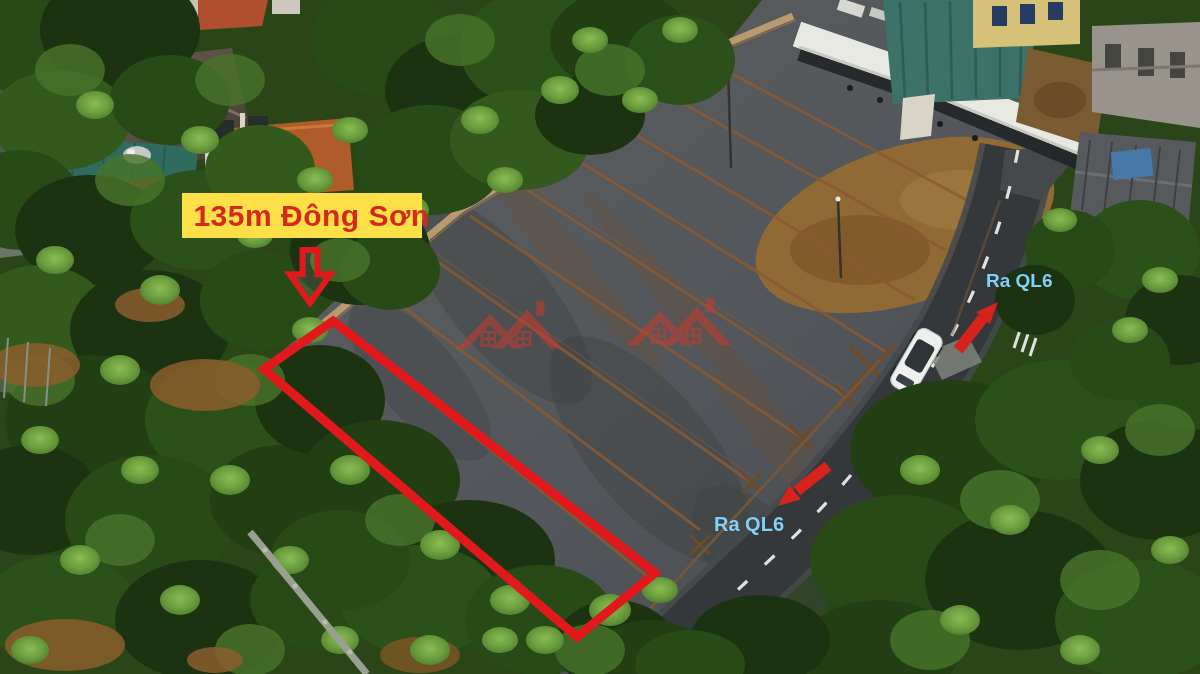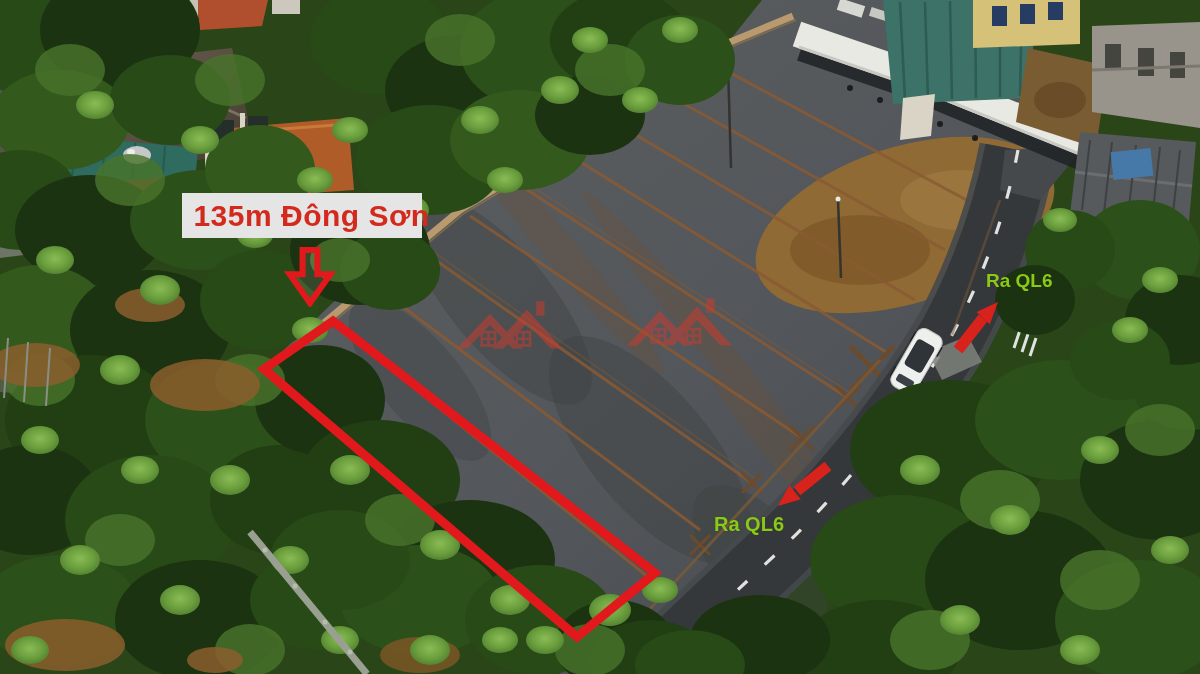--- a/index.html
+++ b/index.html
@@ -1,23 +1,23 @@
 <!DOCTYPE html>
 <html><head>
 <meta charset="utf-8">
 <style>
   html,body{margin:0;padding:0;background:#222;}
   .stage{position:relative;width:1200px;height:674px;overflow:hidden;
          font-family:"Liberation Sans","DejaVu Sans",sans-serif;}
   .scene-svg{position:absolute;inset:0;}
   .anno{position:absolute;z-index:5;}
-  .plot-label{left:182px;top:193px;width:221px;height:45px;background:#e5e5e5;
+  .plot-label{left:182px;top:193px;width:221px;height:45px;background:#fde047;
     color:#d42a1e;font-weight:bold;font-size:30px;display:flex;align-items:center;
     justify-content:center;letter-spacing:.5px;white-space:nowrap;padding-left:19px;}
-  .route-label{color:#84cc16;font-weight:bold;font-size:19px;white-space:nowrap;
+  .route-label{color:#7dd3fc;font-weight:bold;font-size:19px;white-space:nowrap;
     text-shadow:0 0 2px rgba(120,0,0,.25);}
   .route-top{left:986px;top:270px;}
   .route-bottom{left:714px;top:513px;font-size:20px;}
   .wm{opacity:.52;}
 </style>
 </head>
 <body>
 
 <div class="stage">
 

